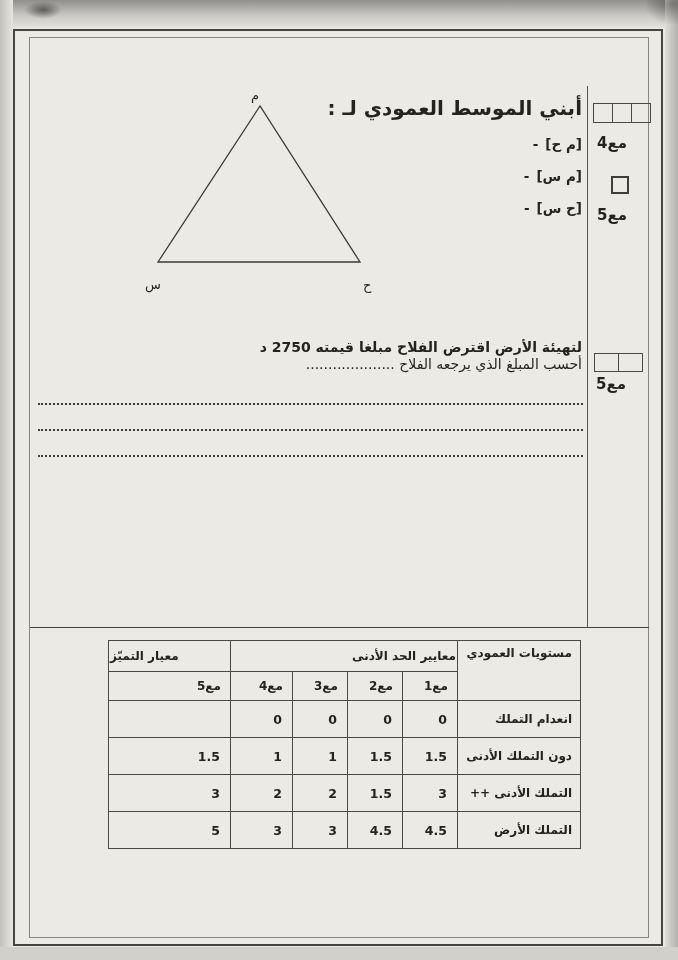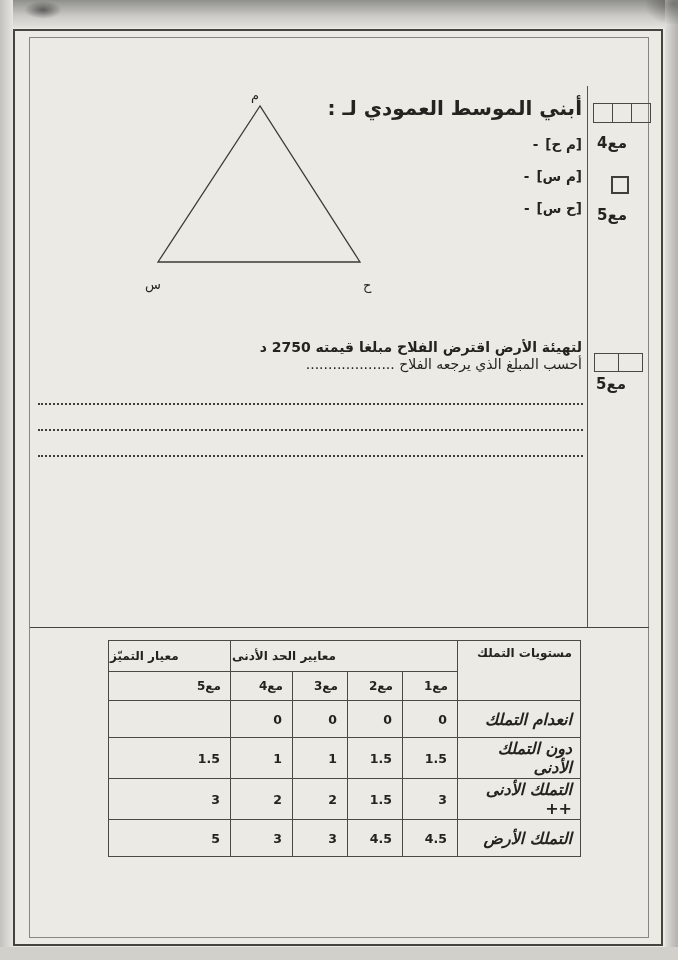--- a/index.html
+++ b/index.html
@@ -49,24 +49,24 @@
   .prob-bold { font-weight:bold; }
   .dots3 { letter-spacing:1px; }
   .ansline { left:38px; width:545px; height:0; border-top:2px dotted #3e3d38; }
 
   
   table.rubric { position:absolute; left:108px; top:640px; width:472px;
     direction:rtl; border-collapse:collapse; table-layout:fixed; }
   table.rubric th, table.rubric td { border:1px solid #4a4944; color:#23231f; overflow:hidden; }
   table.rubric th { font-size:12px; font-weight:bold; }
   .h-levels { vertical-align:top; text-align:right; padding:5px 8px 0 2px; height:28px; }
-  .h-min { text-align:left; height:28px; }
+  .h-min { text-align:right; height:28px; }
   .h-exc { text-align:left; height:28px;margin-left:40px; }
   .h-sub { text-align:right; padding-right:9px; height:26px; }
-  td.rowlabel { text-align:right; padding-right:8px; font-size:16px; font-weight:bold; height:34px;font-style:italic; }
+  td.rowlabel { text-align:right; padding-right:8px; font-size:12px; font-weight:bold; height:34px; }
   td.num { text-align:right; padding-right:10px; font-size:12.5px; font-weight:bold; height:34px; }
 </style>
 </head>
 <body>
 
 <div id="page">
 
   <div class="abs edge-top"></div>
   <div class="abs edge-left"></div>
   <div class="abs edge-right"></div>
@@ -129,21 +129,21 @@
     <colgroup>
       <col style="width:123px">
         <col style="width:55px">
         <col style="width:55px">
       <col style="width:55px">
         <col style="width:62px">
         <col style="width:122px">
     </colgroup>
     <tbody>
         <tr>
-      <th class="h-levels" rowspan="2">مستويات التملك</th>
+      <th class="h-levels" rowspan="2">مستويات العمودي</th>
       <th class="h-min" colspan="4">معايير الحد الأدنى</th>
       <th class="h-exc">معيار التميّز</th>
     </tr>
     <tr>
       <th class="h-sub">مع1</th>
       <th class="h-sub">مع2</th>
       <th class="h-sub">مع3</th>
       <th class="h-sub">مع4</th>
       <th class="h-sub">مع5</th>
     </tr>

